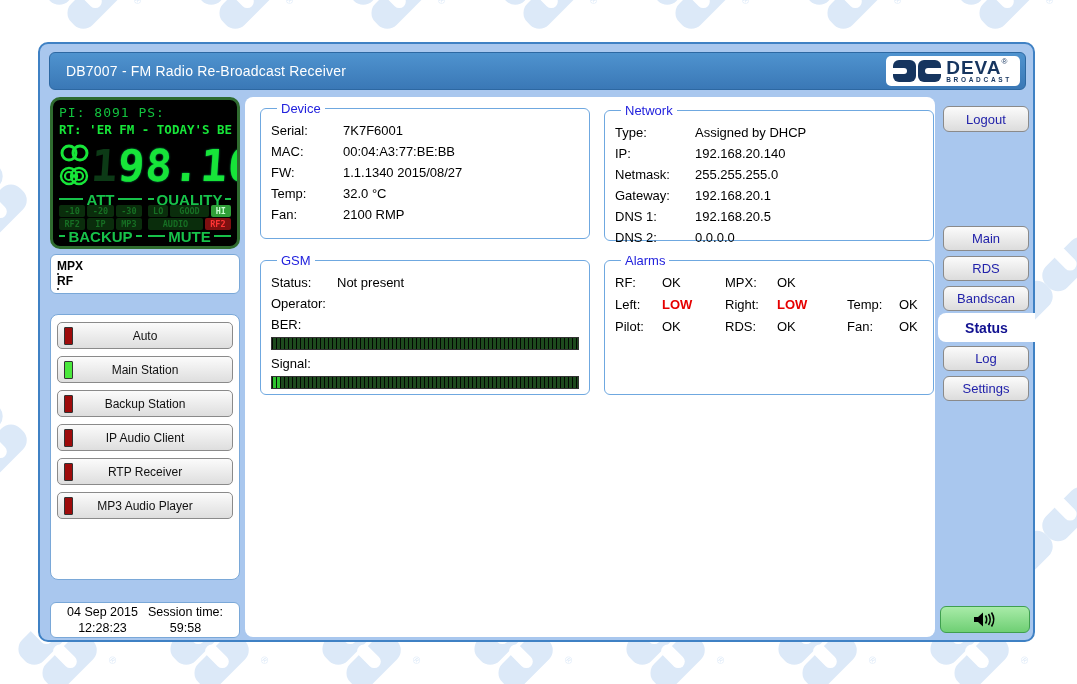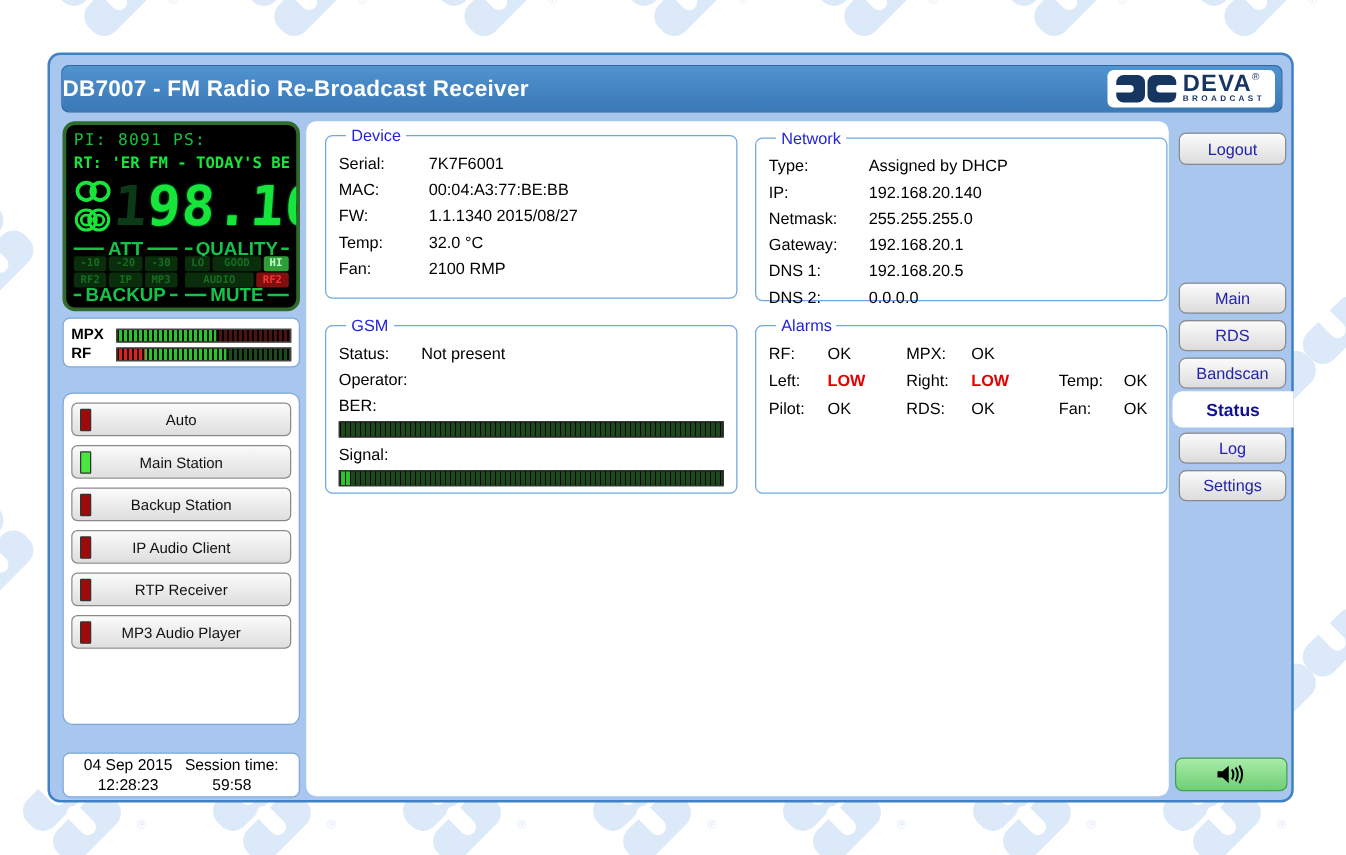--- a/index.html
+++ b/index.html
@@ -15,21 +15,21 @@
   .wm i::after { content:""; position:absolute; left:-6px; right:8px; top:24px; height:13px; background:#fff; border-radius:7px; }
   .wm s { position:absolute; right:-14px; top:-6px; text-decoration:none; color:#dce9f8; font-size:10px; }
 
   
   .window { position:absolute; left:38px; top:42px; width:997px; height:600px;
             background:#a9c7ee; border:2px solid #3f81c4; border-radius:10px; }
 
   .header { position:absolute; left:9px; top:8px; width:977px; height:38px; border-radius:6px;
             background:linear-gradient(#4f93cf,#3a78b6); border:1px solid #2d68a2;
             display:flex; align-items:center; }
-  .title { color:#fff; font-weight:bold; font-size:18px; letter-spacing:.2px; flex:1; }
+  .title { color:#fff; font-weight:normal; font-size:14px; padding-left:16px; letter-spacing:.2px; flex:1; }
   .logo { background:#fff; border-radius:5px; height:30px; margin-right:5px; display:flex; align-items:center; padding:2px 8px 2px 6px; }
   .logo-text { display:flex; flex-direction:column; line-height:1; margin-left:4px; }
   .logo-deva { color:#16355f; font-weight:bold; font-size:19px; letter-spacing:1px; }
   .logo-bc { color:#16355f; font-size:6.5px; letter-spacing:2.7px; font-weight:bold; }
   .logo-reg { color:#16355f; font-size:8px; vertical-align:top; }
 
   
   .lcd { position:absolute; left:10px; top:53px; width:190px; height:152px; background:#000;
          border:3px solid #2f6b2f; border-radius:10px; padding:5px 6px; overflow:hidden; }
   .lcd-line1 { color:#12c23e; font-family:"DejaVu Sans Mono", monospace; font-size:13px; letter-spacing:1px; }
@@ -47,21 +47,21 @@
   .cell { flex:1; text-align:center; font-size:8.5px; font-weight:bold; font-family:"DejaVu Sans Mono", monospace;
           padding:1px 0; border-radius:2px; }
   .cell.dim { background:#0a2d0c; color:#166e23; }
   .cell.lit { background:#2f9e38; color:#c9ffd2; }
   .cell.lit-red { background:#7e1010; color:#ff3434; }
   .cell.w-lo{flex:.75;} .cell.w-good{flex:1.4;} .cell.w-hi{flex:.75;}
   .cell.w-audio{flex:2.1;} .cell.w-rf2{flex:1;}
 
   .meters { position:absolute; left:10px; top:210px; width:190px; height:40px; background:#fff;
             border:1px solid #7aa8d8; border-radius:6px; padding:4px 6px; }
-  .meter-row { display:flex; align-items:flex-end; height:15px; }
+  .meter-row { display:flex; align-items:flex-start; height:15px;flex-direction:column; }
   .meter-label { width:36px; font-size:12px; font-weight:bold; color:#000; }
   .bar { position:relative; flex:1; height:11px; background:#111; border:1px solid #444; overflow:hidden; }
   .bar .zone { position:absolute; top:0; bottom:0; }
   .bar::after { content:""; position:absolute; inset:0;
                 background:repeating-linear-gradient(90deg, rgba(0,0,0,.9) 0 1px, transparent 1px 4px); }
 
   .stations { position:absolute; left:10px; top:270px; width:190px; height:266px; background:#fff;
               border:1px solid #7aa8d8; border-radius:8px; padding:7px 6px; display:flex; flex-direction:column; gap:7px; }
   .st-btn { position:relative; height:27px; border:1px solid #8a8a8a; border-radius:5px;
             background:linear-gradient(#fbfbfb,#dedede); display:flex; align-items:center; justify-content:center;

